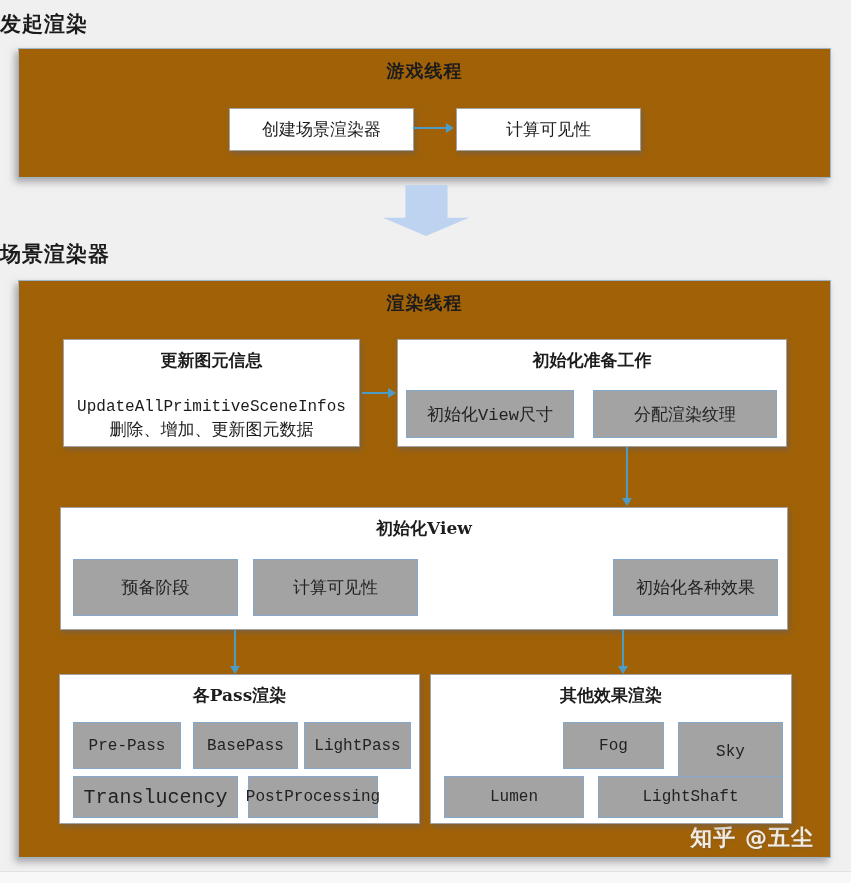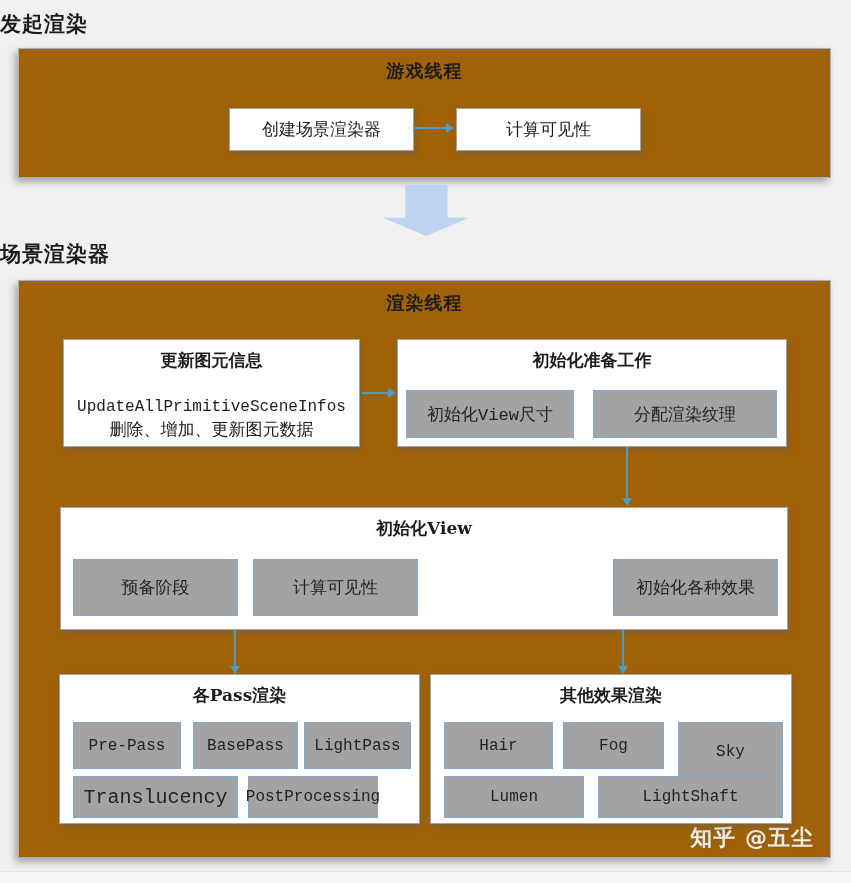--- a/index.html
+++ b/index.html
@@ -179,23 +179,20 @@
     <div class="blue-chip mono" style="left:13px; top:101px; width:165px; height:42px; font-size:20px;">
       <span>Translucency</span>
     </div>
     <div class="blue-chip mono" style="left:188px; top:101px; width:130px; height:42px; font-size:16px;">
       <span>PostProcessing</span>
     </div>
   </div>
 
   <div class="white-node" style="left:430px; top:674px; width:362px; height:150px;">
     <div class="node-title">其他效果渲染</div>
-    <div class="blue-chip mono" style="left:13px; top:47px; width:109px; height:47px; font-size:16px;">
-      <span>Hair</span>
-    </div>
     <div class="blue-chip mono" style="left:132px; top:47px; width:101px; height:47px; font-size:16px;">
       <span>Fog</span>
     </div>
     <div class="blue-chip mono" style="left:247px; top:47px; width:105px; height:60px; font-size:16px;">
       <span>Sky</span>
     </div>
     <div class="blue-chip mono" style="left:13px; top:101px; width:140px; height:42px; font-size:16px;">
       <span>Lumen</span>
     </div>
     <div class="blue-chip mono" style="left:167px; top:101px; width:185px; height:42px; font-size:16px;">

